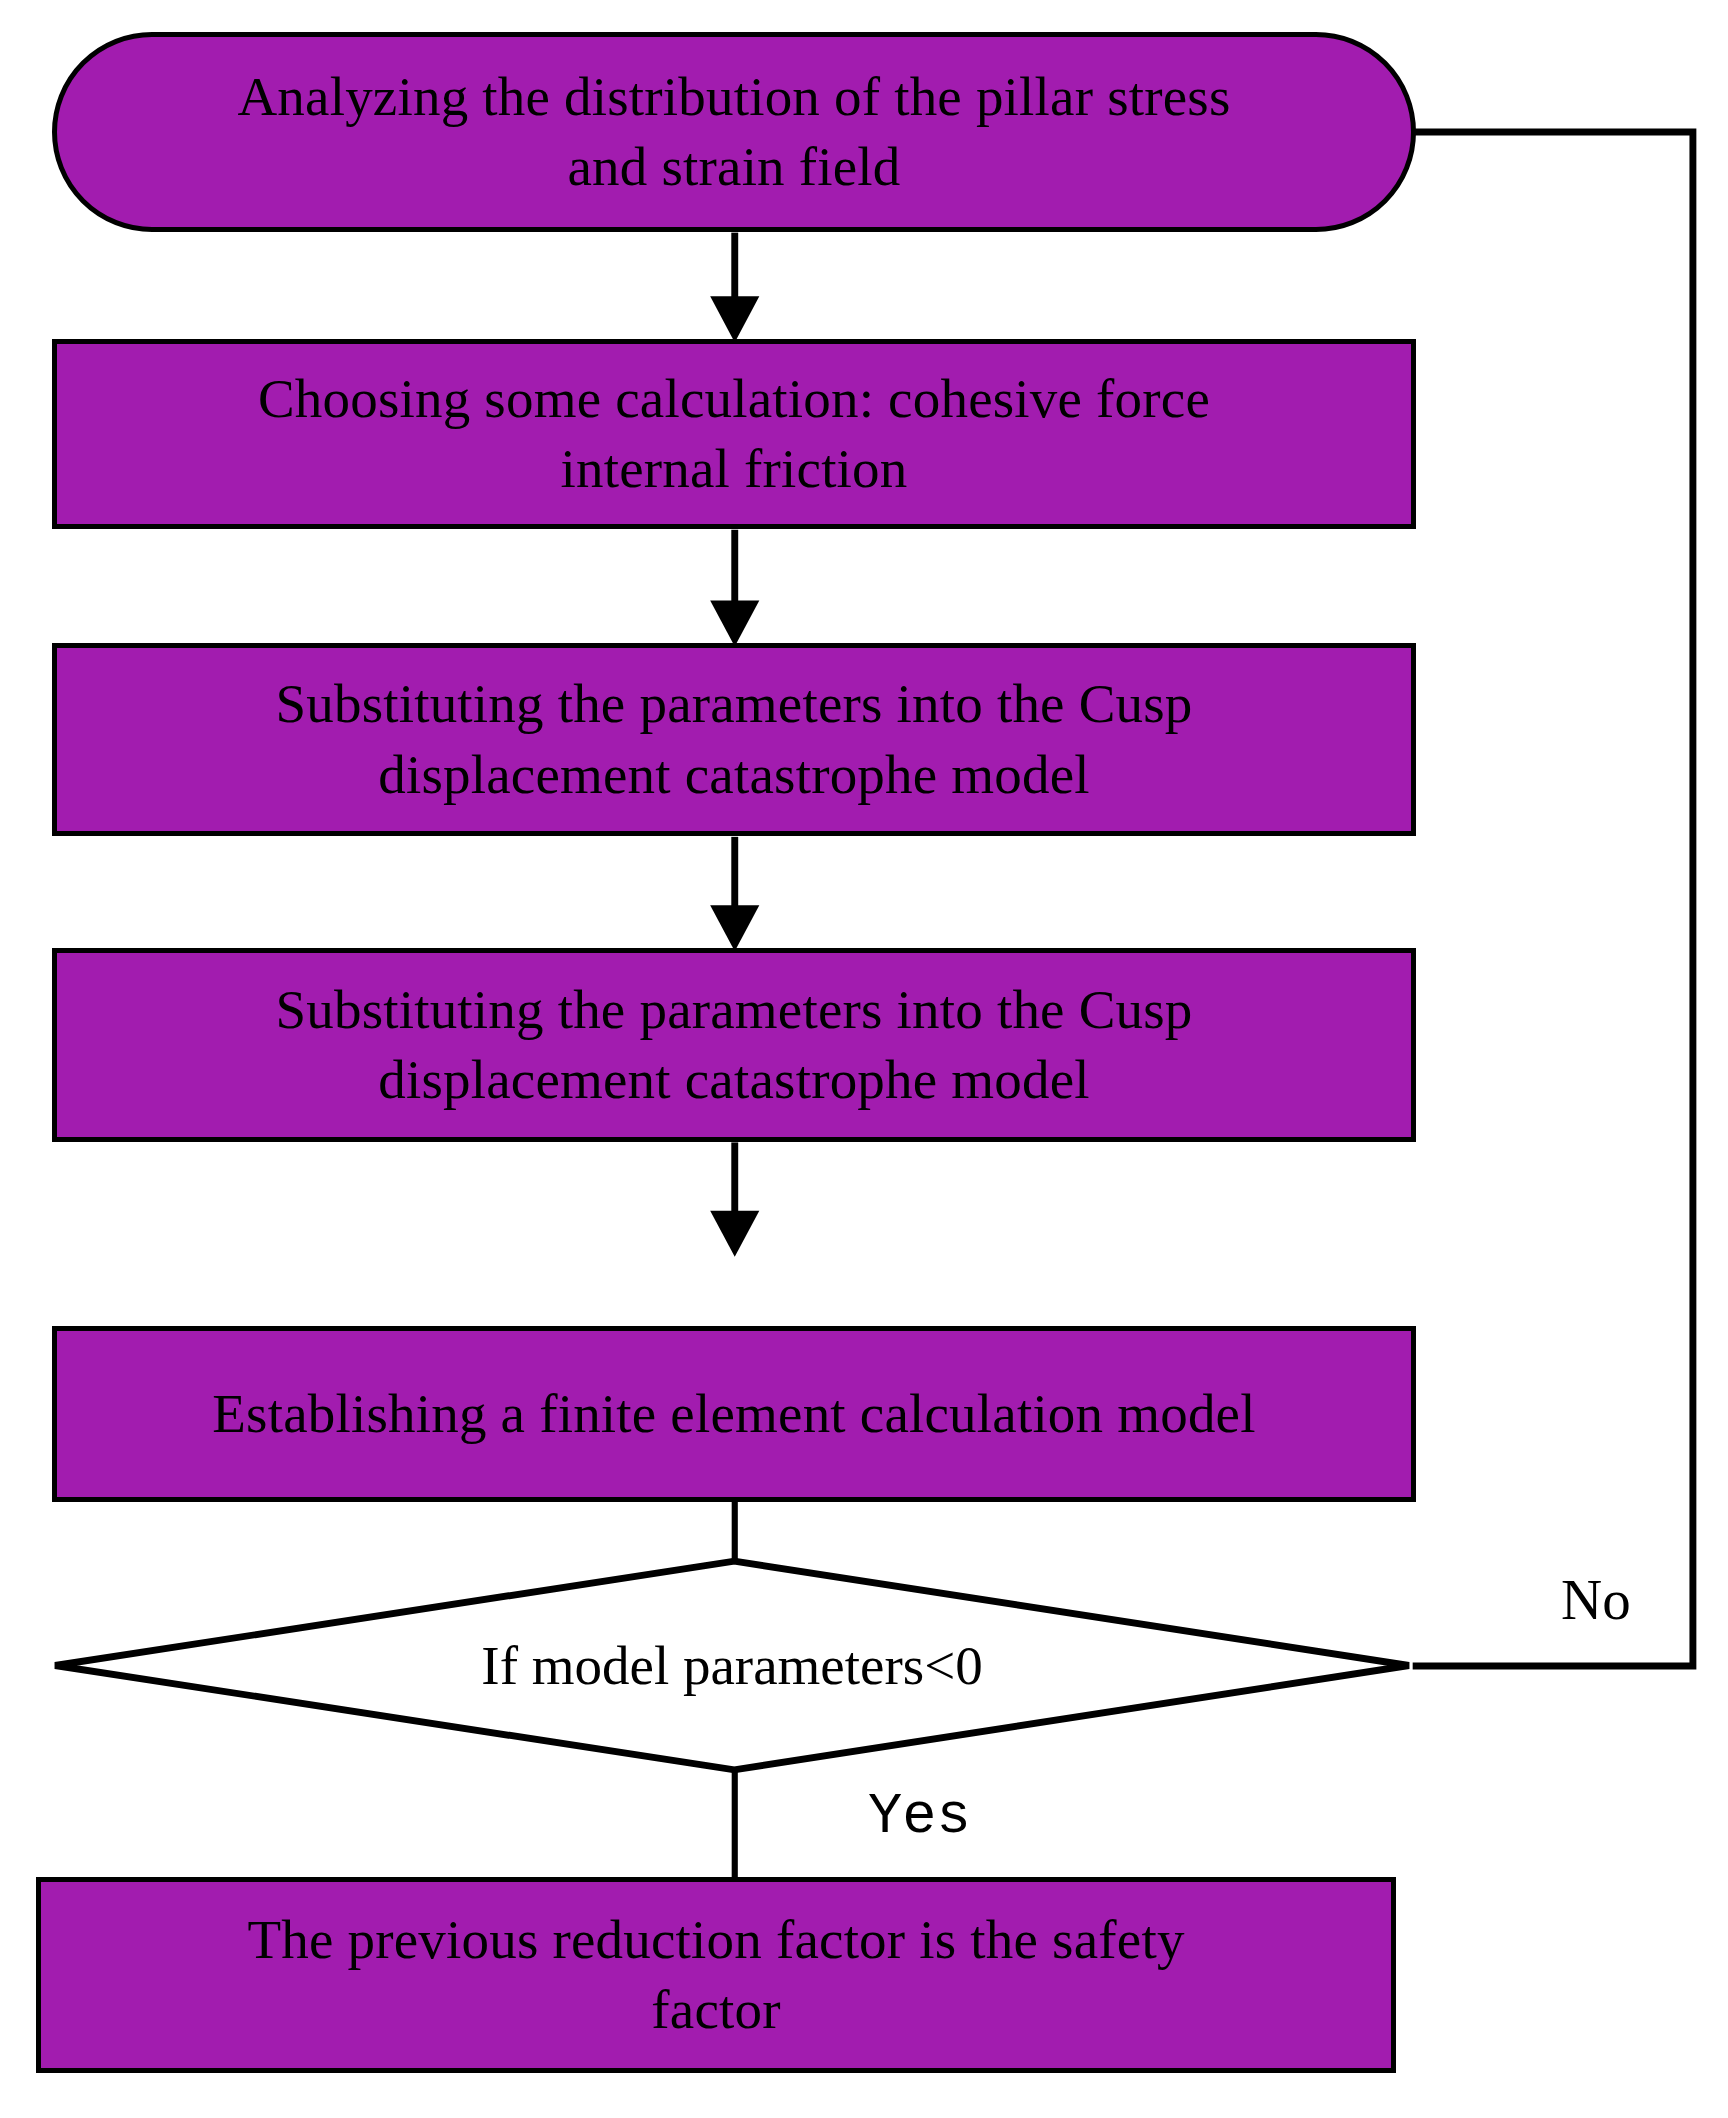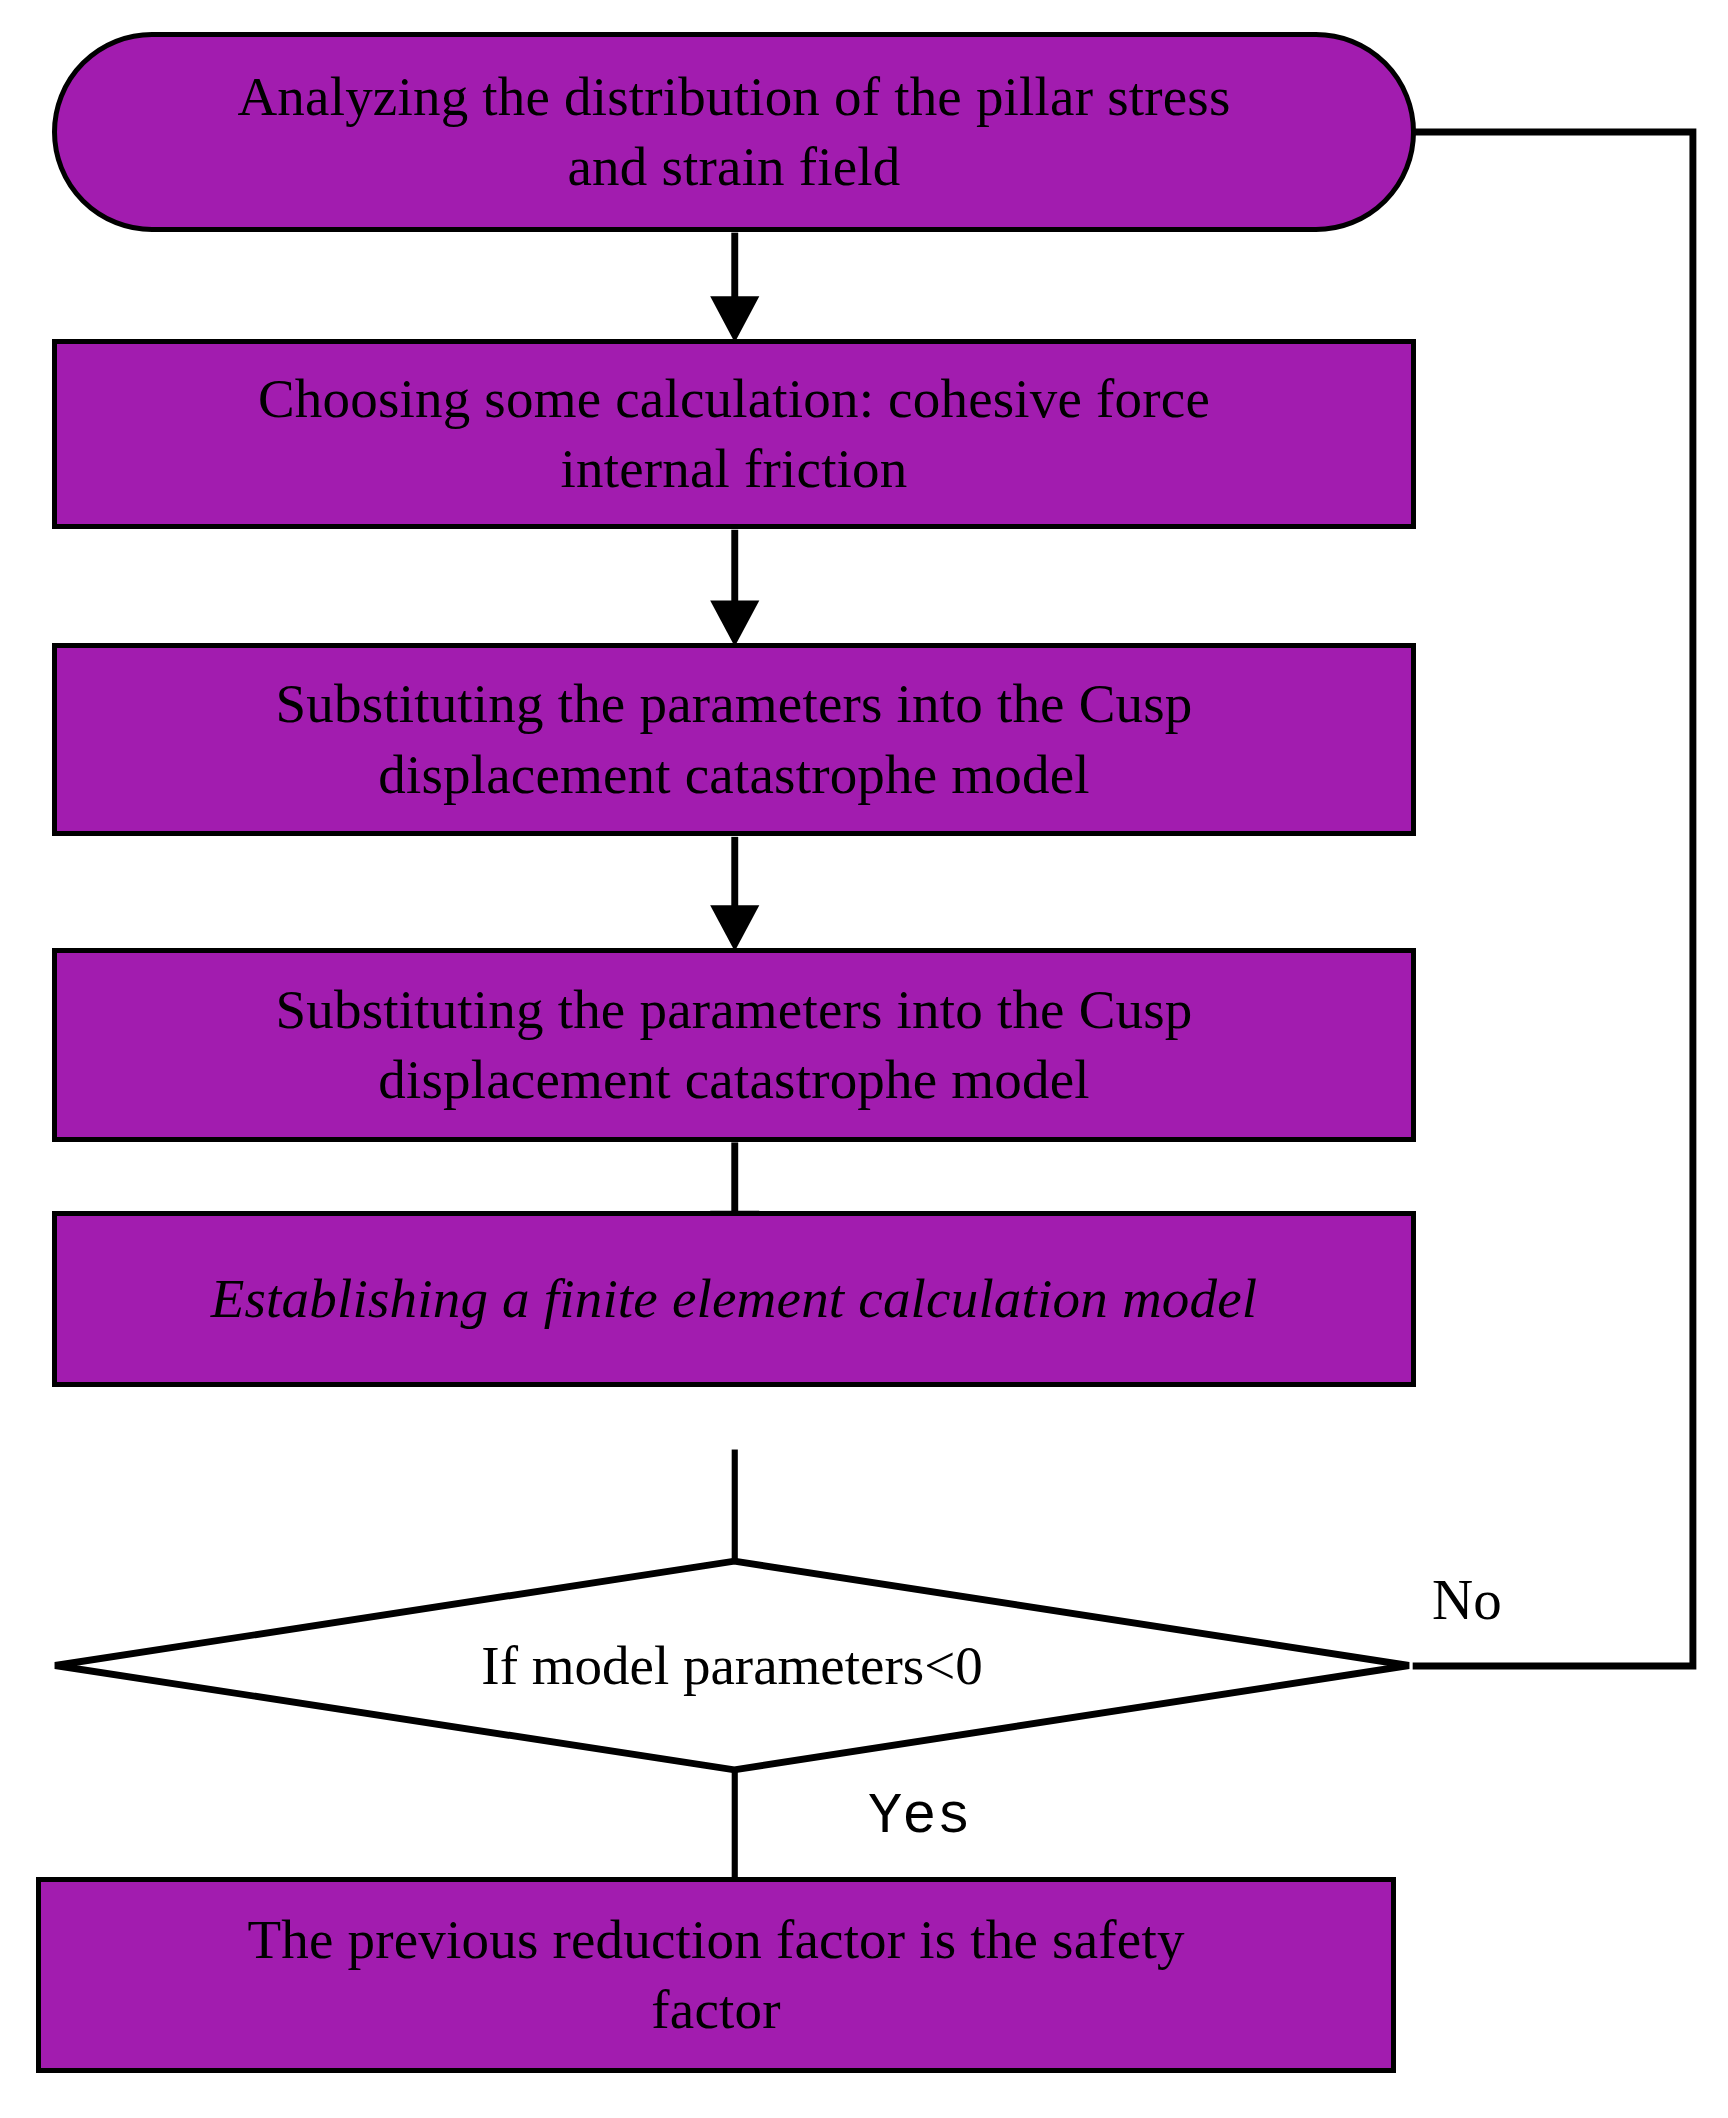--- a/index.html
+++ b/index.html
@@ -149,34 +149,34 @@
   <div class="node" style="left:52px; top:643px; width:1364px; height:193px;">
     <span class="node-text">Substituting the parameters into the Cusp
 displacement catastrophe model</span>
   </div>
 
   <div class="node" style="left:52px; top:948px; width:1364px; height:194px;">
     <span class="node-text">Substituting the parameters into the Cusp
 displacement catastrophe model</span>
   </div>
 
-  <div class="node" style="left:52px; top:1211px; width:1364px; height:176px;font-style:italic;">
+  <div class="node" style="left:52px; top:1326px; width:1364px; height:176px;">
     <span class="node-text">Establishing a finite element calculation model</span>
   </div>
 
   <div class="decision-wrap" style="left:52px; top:1558px; width:1360px; height:215px;">
     <svg width="1360" height="215" viewBox="0 0 1772 280">
       <polygon points="889,4 1768,140 889,276 4,140" fill="#ffffff" stroke="#000000" stroke-width="9" stroke-linejoin="miter"></polygon>
     </svg>
     <span class="decision-label">If model parameters&lt;0</span>
   </div>
 
   <div class="node" style="left:36px; top:1877px; width:1360px; height:196px;">
     <span class="node-text">The previous reduction factor is the safety
 factor</span>
   </div>
 
-  <span class="edge-label" style="left:1432px; top:1571px;">No</span>
+  <span class="edge-label" style="left:1561px; top:1571px;">No</span>
 
   <span class="edge-label" style="left:868px; top:1789px;font-family:Liberation Mono, monospace;">Yes</span>
 
 </div>
 
 
 </body></html>

